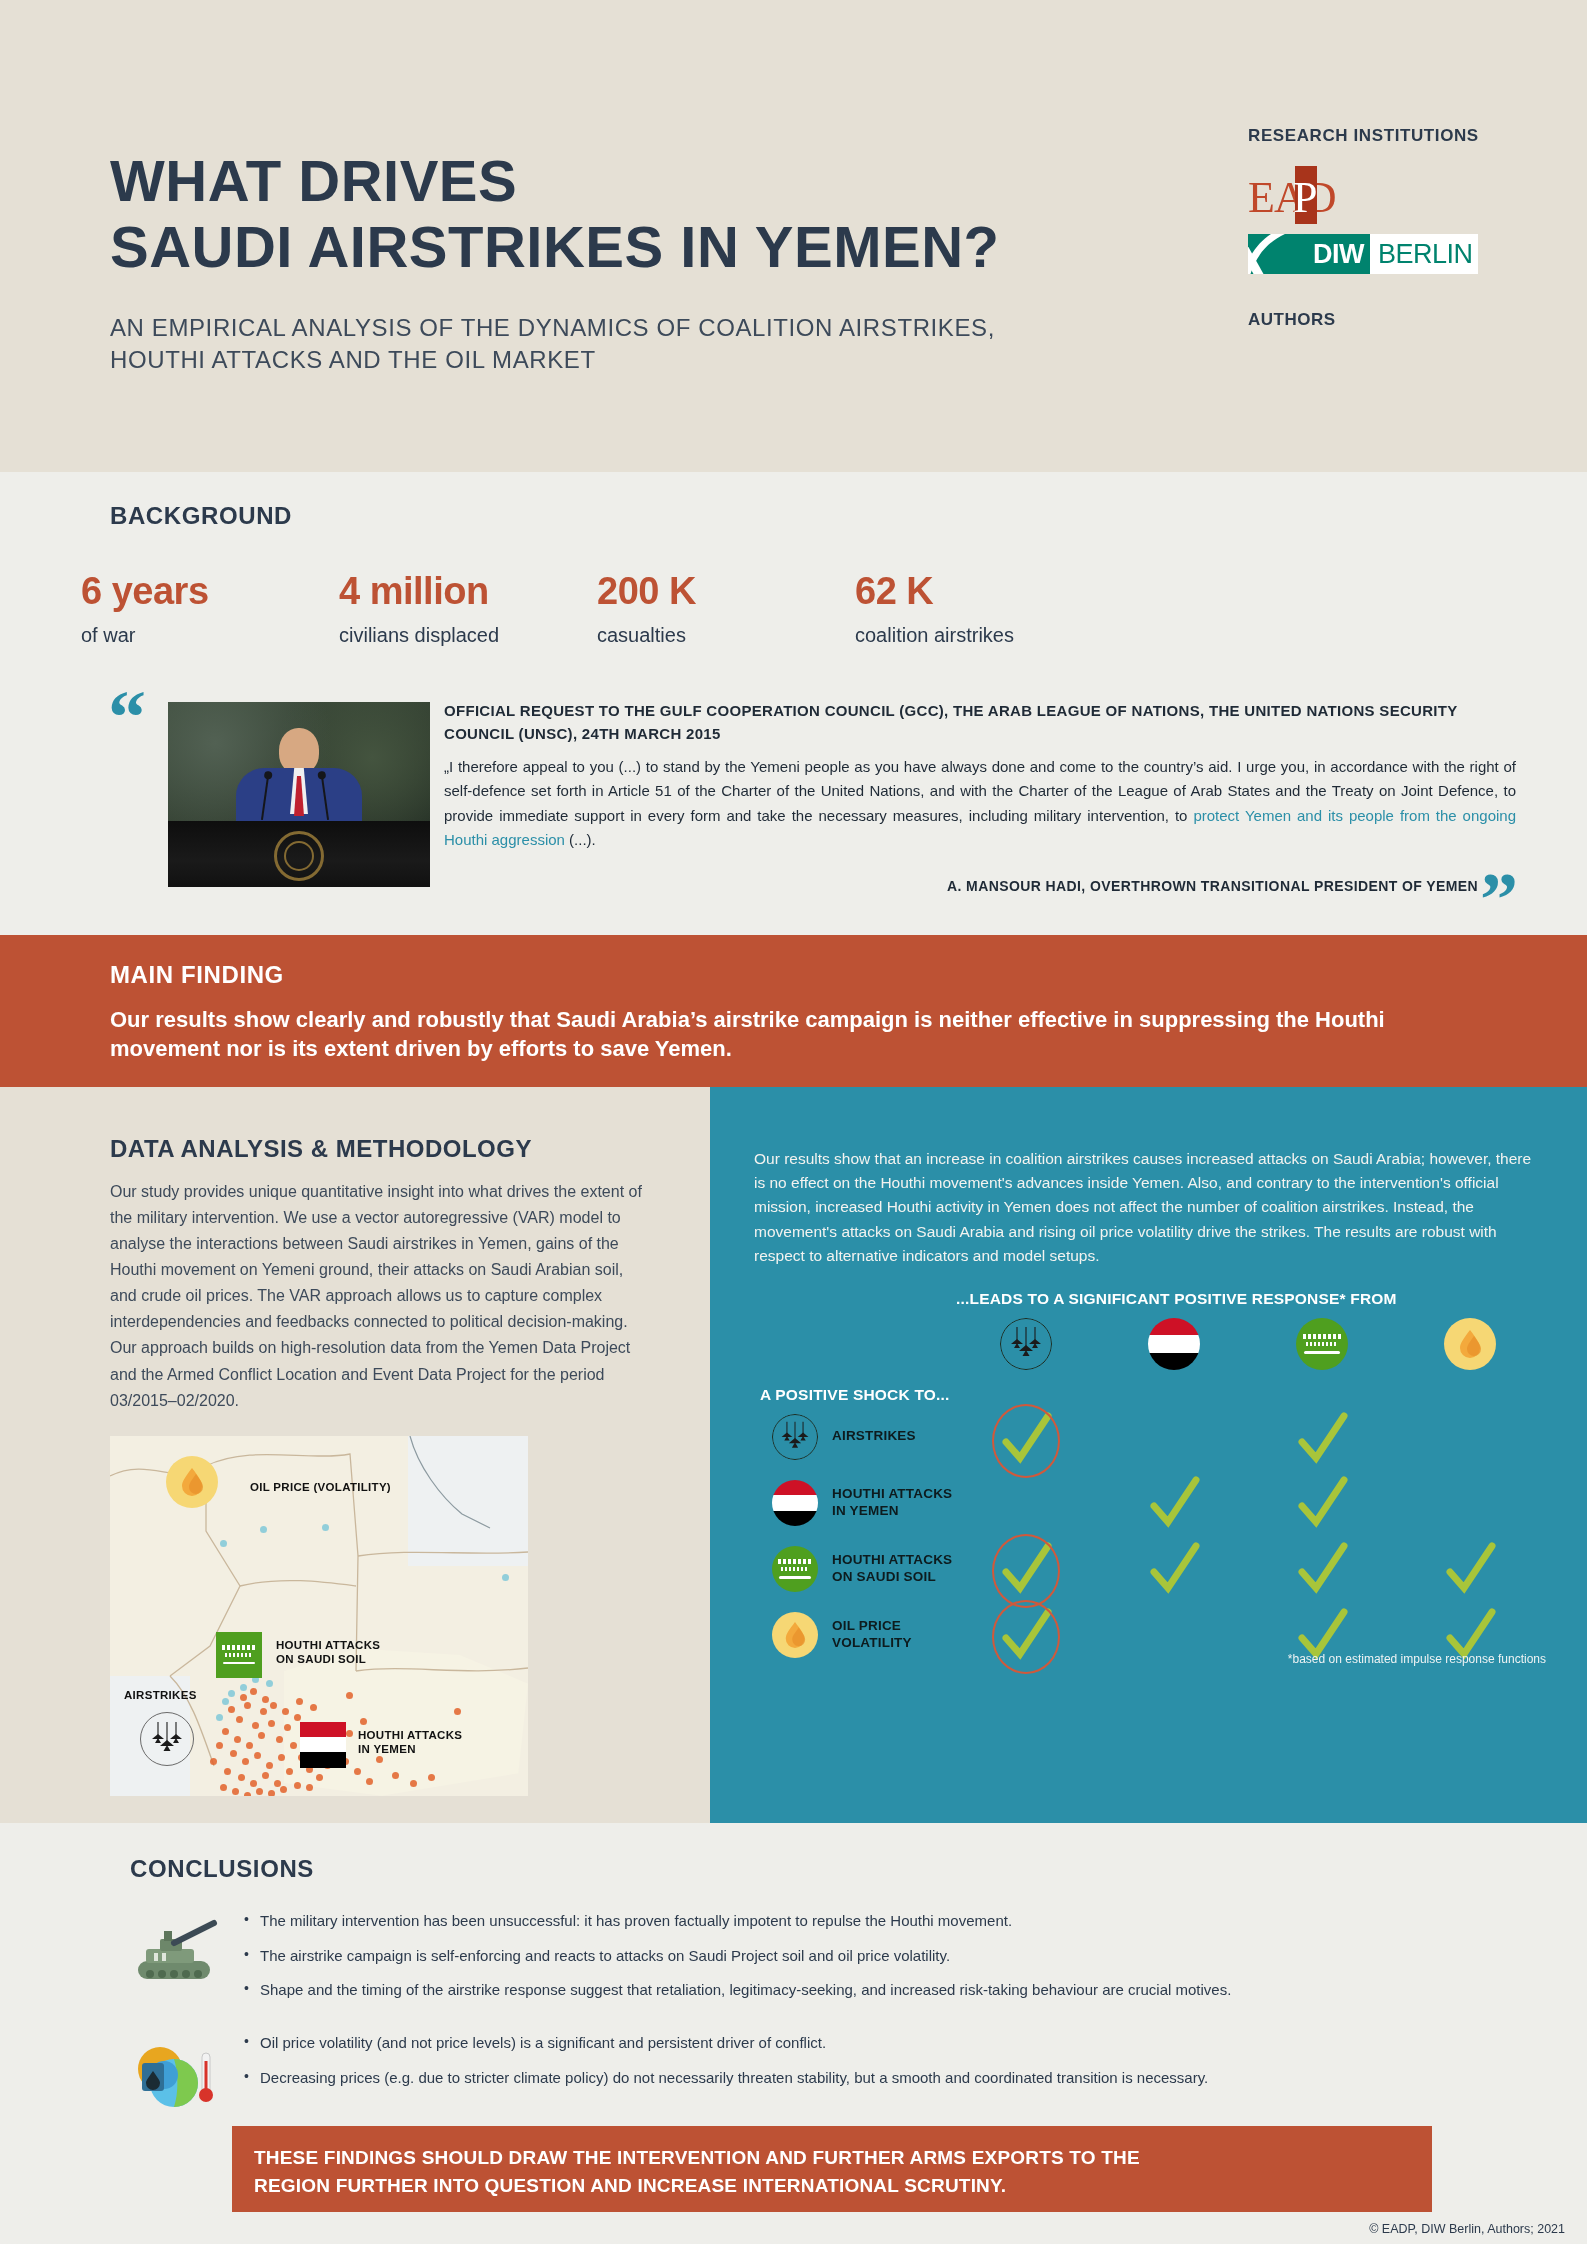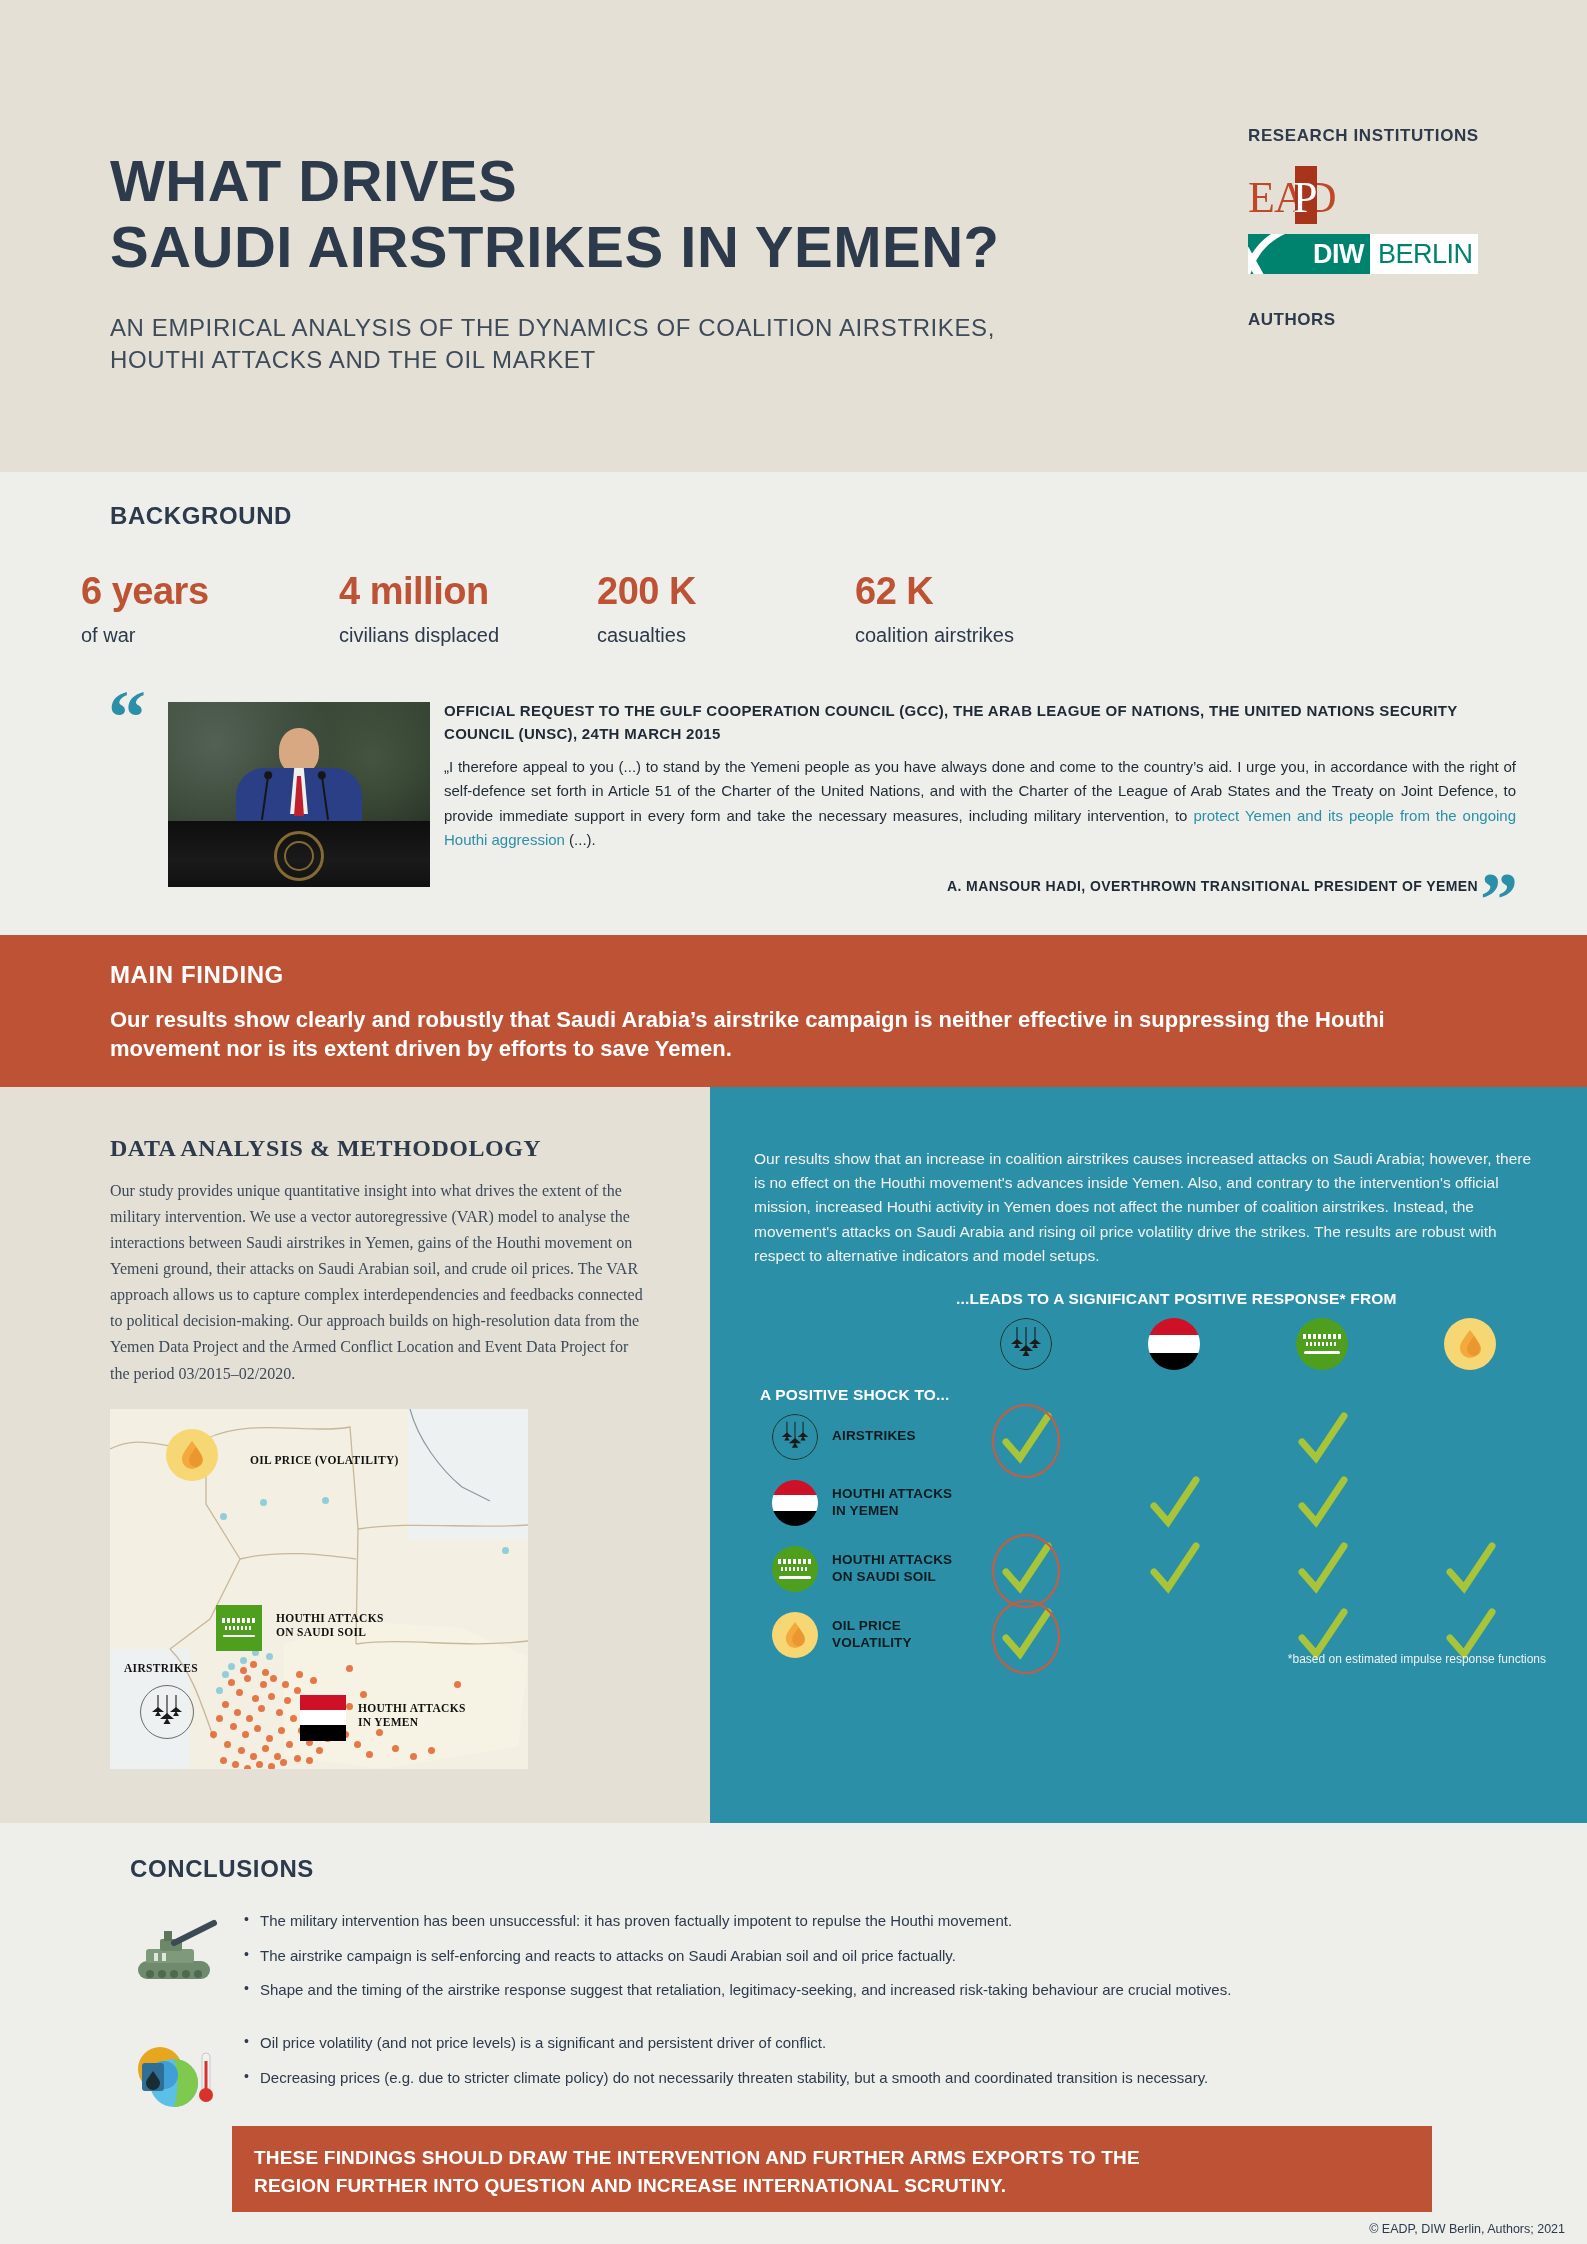--- a/index.html
+++ b/index.html
@@ -187,21 +187,21 @@
   }
   .mf-text {
     font-size: 22px; font-weight: bold; line-height: 1.34; margin-top: 16px;
     max-width: 1330px;
   }
 
   
   .mid { position: absolute; left: 0; top: 1087px; width: 1587px; height: 736px; }
   .mid-left {
     position: absolute; left: 0; top: 0; width: 710px; height: 736px;
-    background: #e5e0d5; padding: 48px 0 0 110px; font-family: Liberation Serif, serif;
+    background: #e5e0d5; padding: 48px 0 0 110px;
   }
   .dm-head {
     font-size: 24px; font-weight: bold; letter-spacing: 0.5px;
     text-transform: uppercase; color: #2c3a4c;
   }
   .dm-text {
     font-size: 16px; line-height: 1.63; color: #3d4a5a; margin-top: 16px;
     width: 540px;
   }
 
@@ -774,21 +774,21 @@
           <circle cx="44" cy="57" r="4"></circle>
             <circle cx="56" cy="57" r="4"></circle>
           <circle cx="68" cy="57" r="4"></circle>
         </g>
         <rect x="24" y="36" width="4" height="8" fill="#dfe6dc"></rect>
         <rect x="32" y="36" width="4" height="8" fill="#dfe6dc"></rect>
       </svg>
     </div>
     <div class="concl-list">
       <div class="concl-item">The military intervention has been unsuccessful: it has proven factually impotent to repulse the Houthi movement.</div>
-      <div class="concl-item">The airstrike campaign is self-enforcing and reacts to attacks on Saudi Arabian soil and oil price factually.</div>
+      <div class="concl-item">The airstrike campaign is self-enforcing and reacts to attacks on Saudi Project soil and oil price volatility.</div>
       <div class="concl-item">Shape and the timing of the airstrike response suggest that retaliation, legitimacy-seeking, and increased risk-taking behaviour are crucial motives.</div>
     </div>
   </div>
 
   <div class="concl-group concl-group2">
     <div class="concl-icon">
       <svg width="92" height="72" viewBox="0 0 92 72">
         <circle cx="30" cy="30" r="22" fill="#e8a61f"></circle>
         <circle cx="44" cy="44" r="24" fill="#5bc0e8"></circle>
         <path d="M44 20 a24 24 0 0 1 0 48 a17 40 0 0 0 0 -48 Z" fill="#7ec94e"></path>

